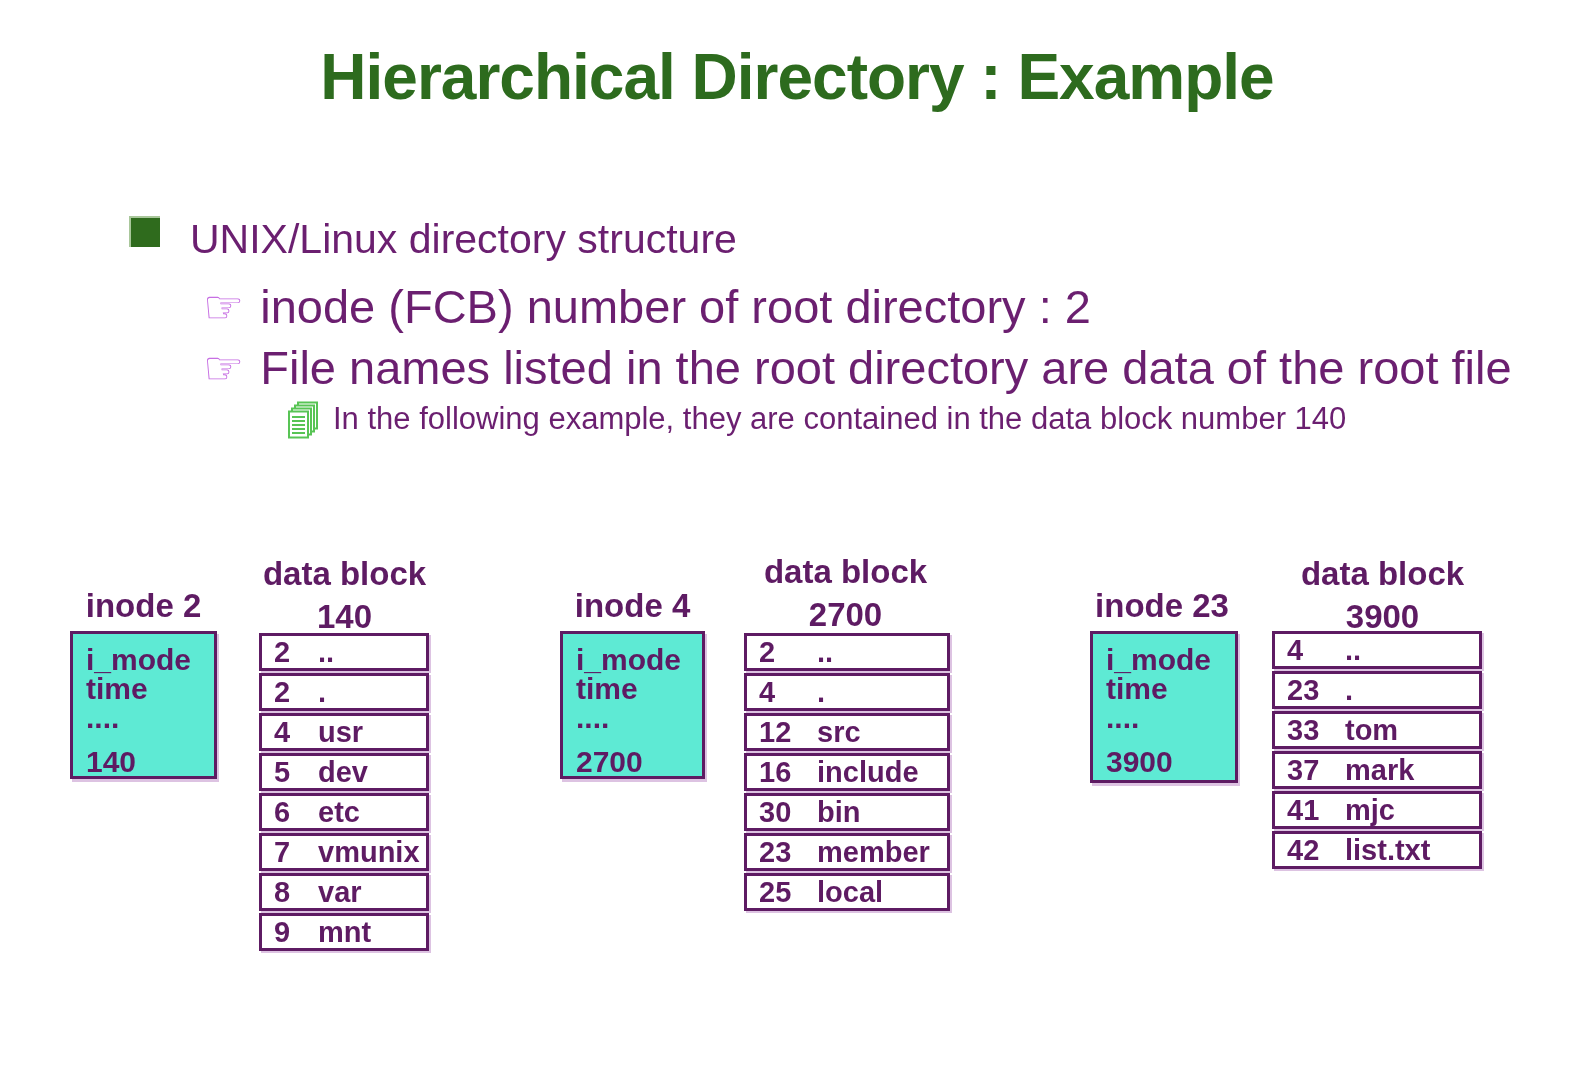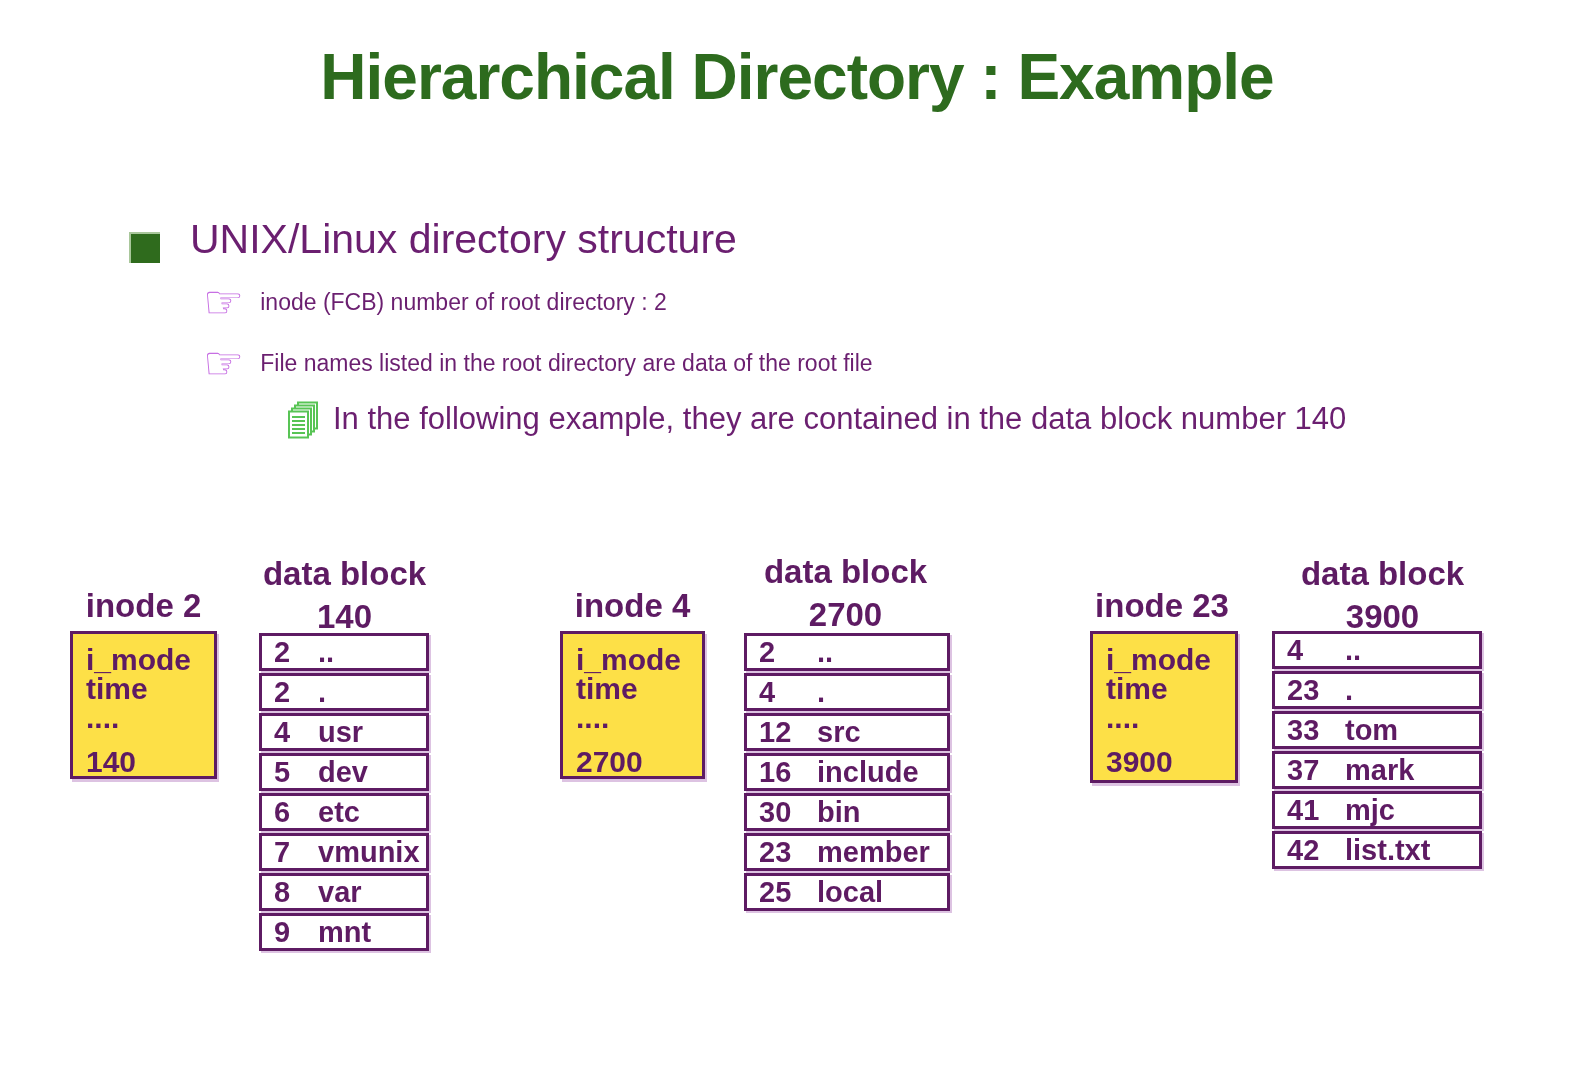--- a/index.html
+++ b/index.html
@@ -9,44 +9,44 @@
   }
 
   
   .title {
     position:absolute; top:40px; left:0; width:100%;
     text-align:center; font-size:64px; font-weight:bold;
     color:#2d6b1e; letter-spacing:-1px; white-space:nowrap;
   }
 
   
-  .b1 { position:absolute; left:129px; top:216px; display:flex; align-items:flex-end; }
+  .b1 { position:absolute; left:129px; top:216px; display:flex; align-items:flex-start; }
   .b1-square {
     width:31px; height:31px; background:#2f6b1d; flex:none;
     border-top:2px solid #a9c79b; border-left:2px solid #a9c79b; box-sizing:border-box;
   }
   .b1-text { margin-left:30px; font-size:41px; color:#6b1f70; white-space:nowrap; }
 
   .b2 { position:absolute; left:203px; display:flex; align-items:center; color:#6b1f70; }
   .b2.row1 { top:279px; }
   .b2.row2 { top:340px; }
   .finger { font-size:46px; line-height:1; color:#c76fe3; flex:none; }
-  .b2-text { margin-left:16px; font-size:23px; white-space:nowrap; }
+  .b2-text { margin-left:16px; font-size:47px; white-space:nowrap; }
 
   .b3 { position:absolute; left:287px; top:401px; display:flex; color:#6b1f70; }
   .b3-icon { flex:none; width:34px; height:42px; }
   .b3-text { margin-left:12px; font-size:31px; white-space:nowrap; }
 
   
   .glabel {
     position:absolute; font-weight:bold; color:#5e1b63; font-size:33px;
     text-align:center; white-space:nowrap; line-height:43px;
   }
   .inode-box {
-    position:absolute; box-sizing:border-box; background:#fde047;
+    position:absolute; box-sizing:border-box; background:#5eead4;
     border:3px solid #5e1b63; box-shadow:2px 3px 0 #ddc3e2;
     color:#5e1b63; font-weight:bold; font-size:30px; line-height:29px;
     padding:11px 0 0 13px;
   }
   .inode-pointer { margin-top:15px; }
   .dtable { position:absolute; }
   .drow {
     box-sizing:border-box; height:38px; margin-bottom:2px;
     border:3px solid #5e1b63; background:#fff; box-shadow:2px 2px 0 #ddc3e2;
     display:flex; align-items:center; padding-left:12px;

